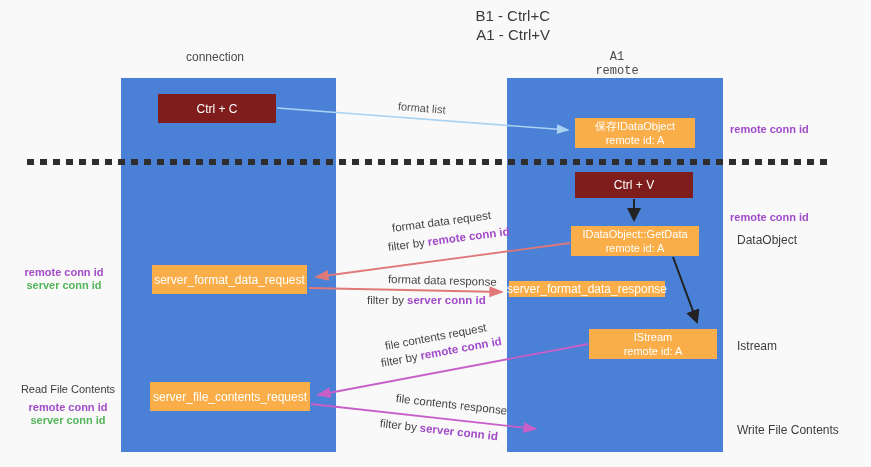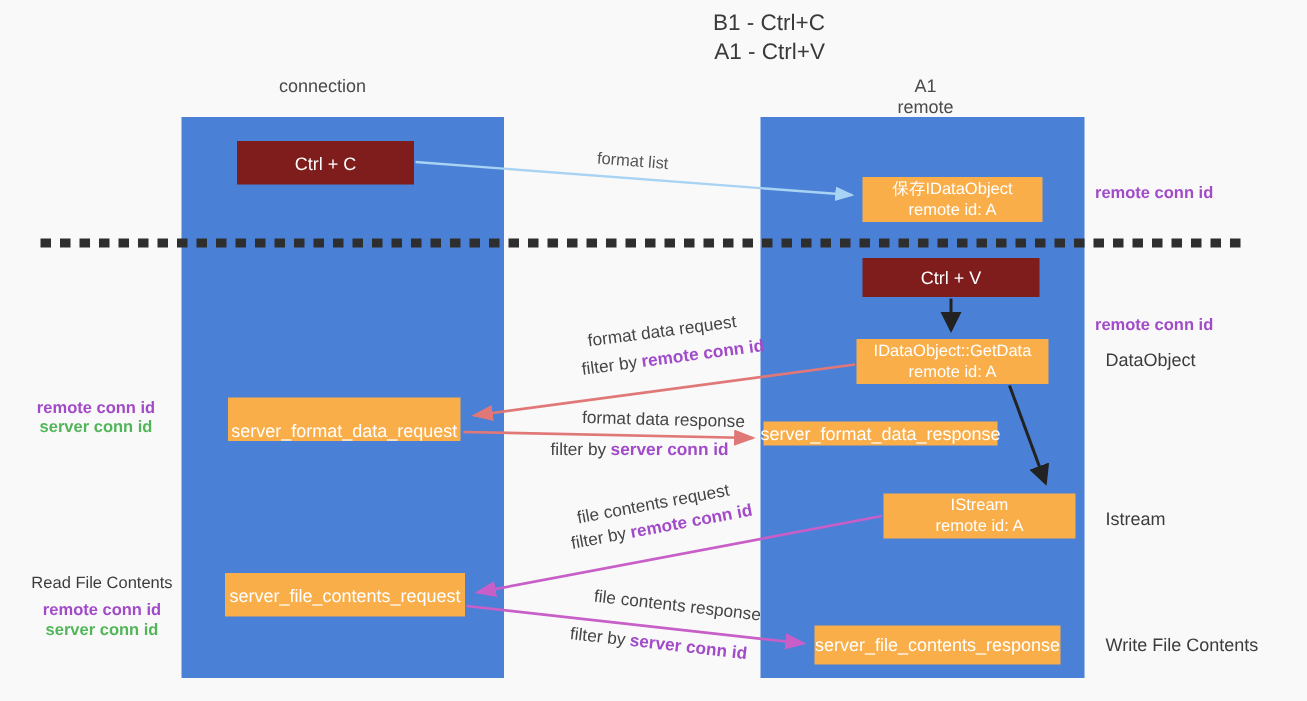--- a/index.html
+++ b/index.html
@@ -43,21 +43,21 @@
 <div class="canvas">
 
   <div class="abs title">
     <div>B1 - Ctrl+C</div>
     <div>A1 - Ctrl+V</div>
   </div>
 
   <div class="abs col-header" style="left:145px; top:50px;">
     <div>connection</div>
   </div>
-  <div class="abs col-header" style="left:547px; top:50px;">
+  <div class="abs col-header" style="left:547px; top:50px;font-family:Liberation Mono, monospace;">
     <div>A1</div>
     <div>remote</div>
   </div>
 
   <div class="abs column" style="left:121px;"></div>
   <div class="abs column" style="left:507px; width:216px;"></div>
 
   <div class="abs box green-box" style="left:158px; top:94px; width:118px; height:29px;">
     <span>Ctrl + C</span>
   </div>
@@ -69,40 +69,37 @@
 
   <div class="abs box green-box" style="left:575px; top:172px; width:118px; height:26px;">
     <span>Ctrl + V</span>
   </div>
 
   <div class="abs box orange-box two-line" style="left:571px; top:226px; width:128px; height:30px;">
     <span>IDataObject::GetData</span>
     <span>remote id: A</span>
   </div>
 
-  <div class="abs box orange-box" style="left:152px; top:265px; width:155px; height:29px;justify-content:flex-end;">
+  <div class="abs box orange-box" style="left:152px; top:265px; width:155px; height:29px;">
     <span>server_format_data_request</span>
   </div>
 
   <div class="abs box orange-box" style="left:509px; top:281px; width:156px; height:16px;">
     <span>server_format_data_response</span>
   </div>
 
   <div class="abs box orange-box two-line" style="left:589px; top:329px; width:128px; height:30px;">
     <span>IStream</span>
     <span>remote id: A</span>
   </div>
 
   <div class="abs box orange-box" style="left:150px; top:382px; width:160px; height:29px;">
     <span>server_file_contents_request</span>
   </div>
 
-  <div class="abs box orange-box" style="left:543px; top:417px; width:164px; height:26px;">
-    <span>server_file_contents_response</span>
-  </div>
 
   <div class="abs side-label purple small" style="left:730px; top:123px;">remote conn id</div>
   <div class="abs side-label purple small" style="left:730px; top:211px;">remote conn id</div>
   <div class="abs side-label" style="left:737px; top:233px;">DataObject</div>
   <div class="abs side-label" style="left:737px; top:339px;">Istream</div>
   <div class="abs side-label" style="left:737px; top:423px;text-align:right;">Write File Contents</div>
 
   <div class="abs grp small" style="left:9px; top:266px; width:110px;">
     <div class="purple">remote conn id</div>
     <div class="greenlbl">server conn id</div>

